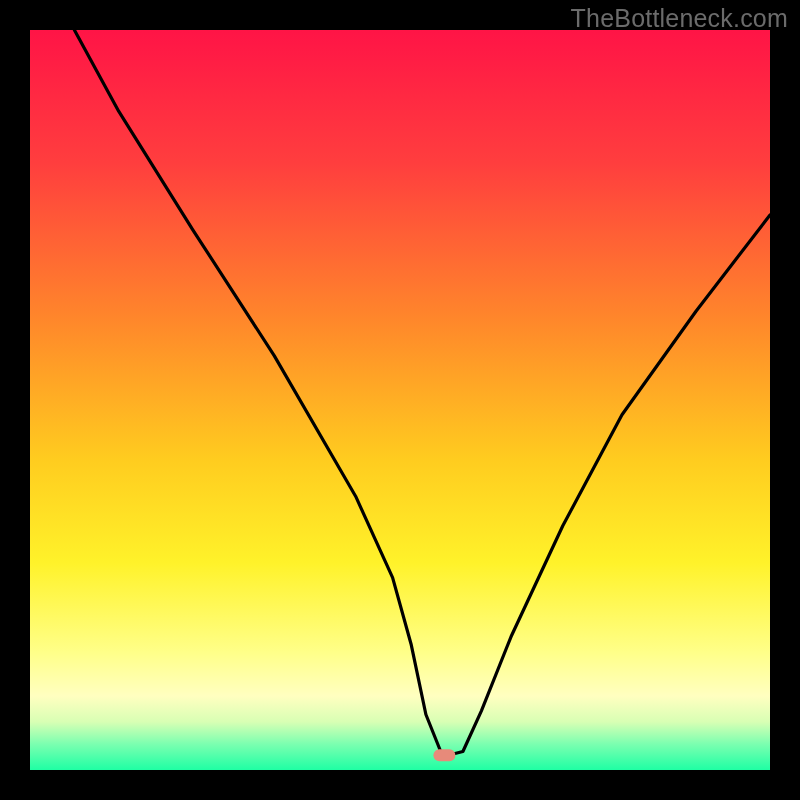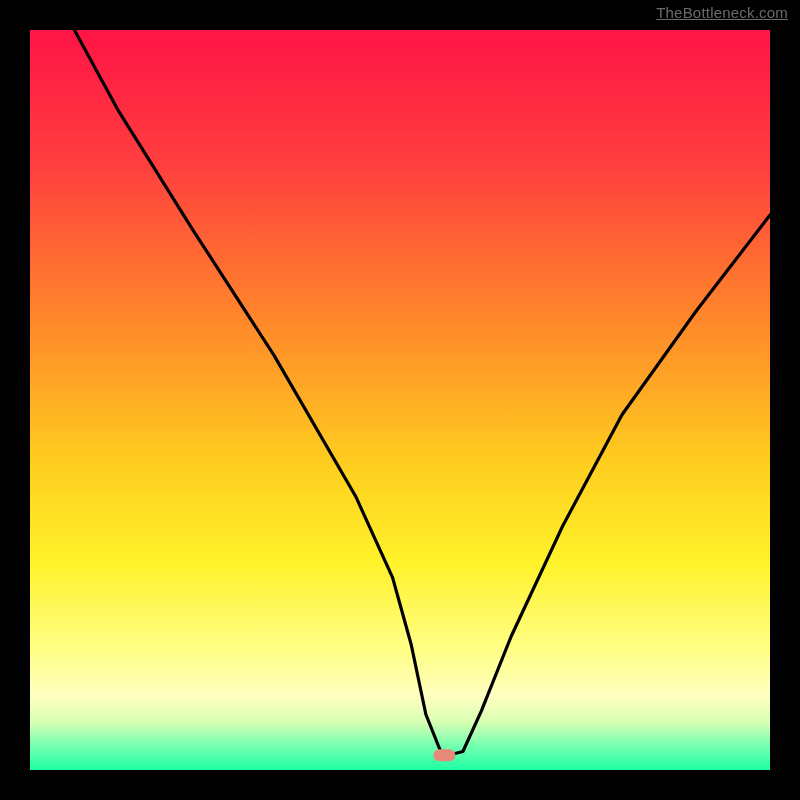--- a/index.html
+++ b/index.html
@@ -17,24 +17,23 @@
     left: 0;
     width: 800px;
     height: 800px;
     background: #000;
   }
   .watermark {
     position: absolute;
     top: 4px;
     right: 12px;
     color: #6b6b6b;
-    font-size: 15px;
+    font-size: 25px;
     letter-spacing: 0.2px;
     font-weight: 500;
-    text-decoration: underline;
   }
   svg {
     display: block;
   }
 </style>
 </head>
 <body>
 
 <div class="frame">
 

